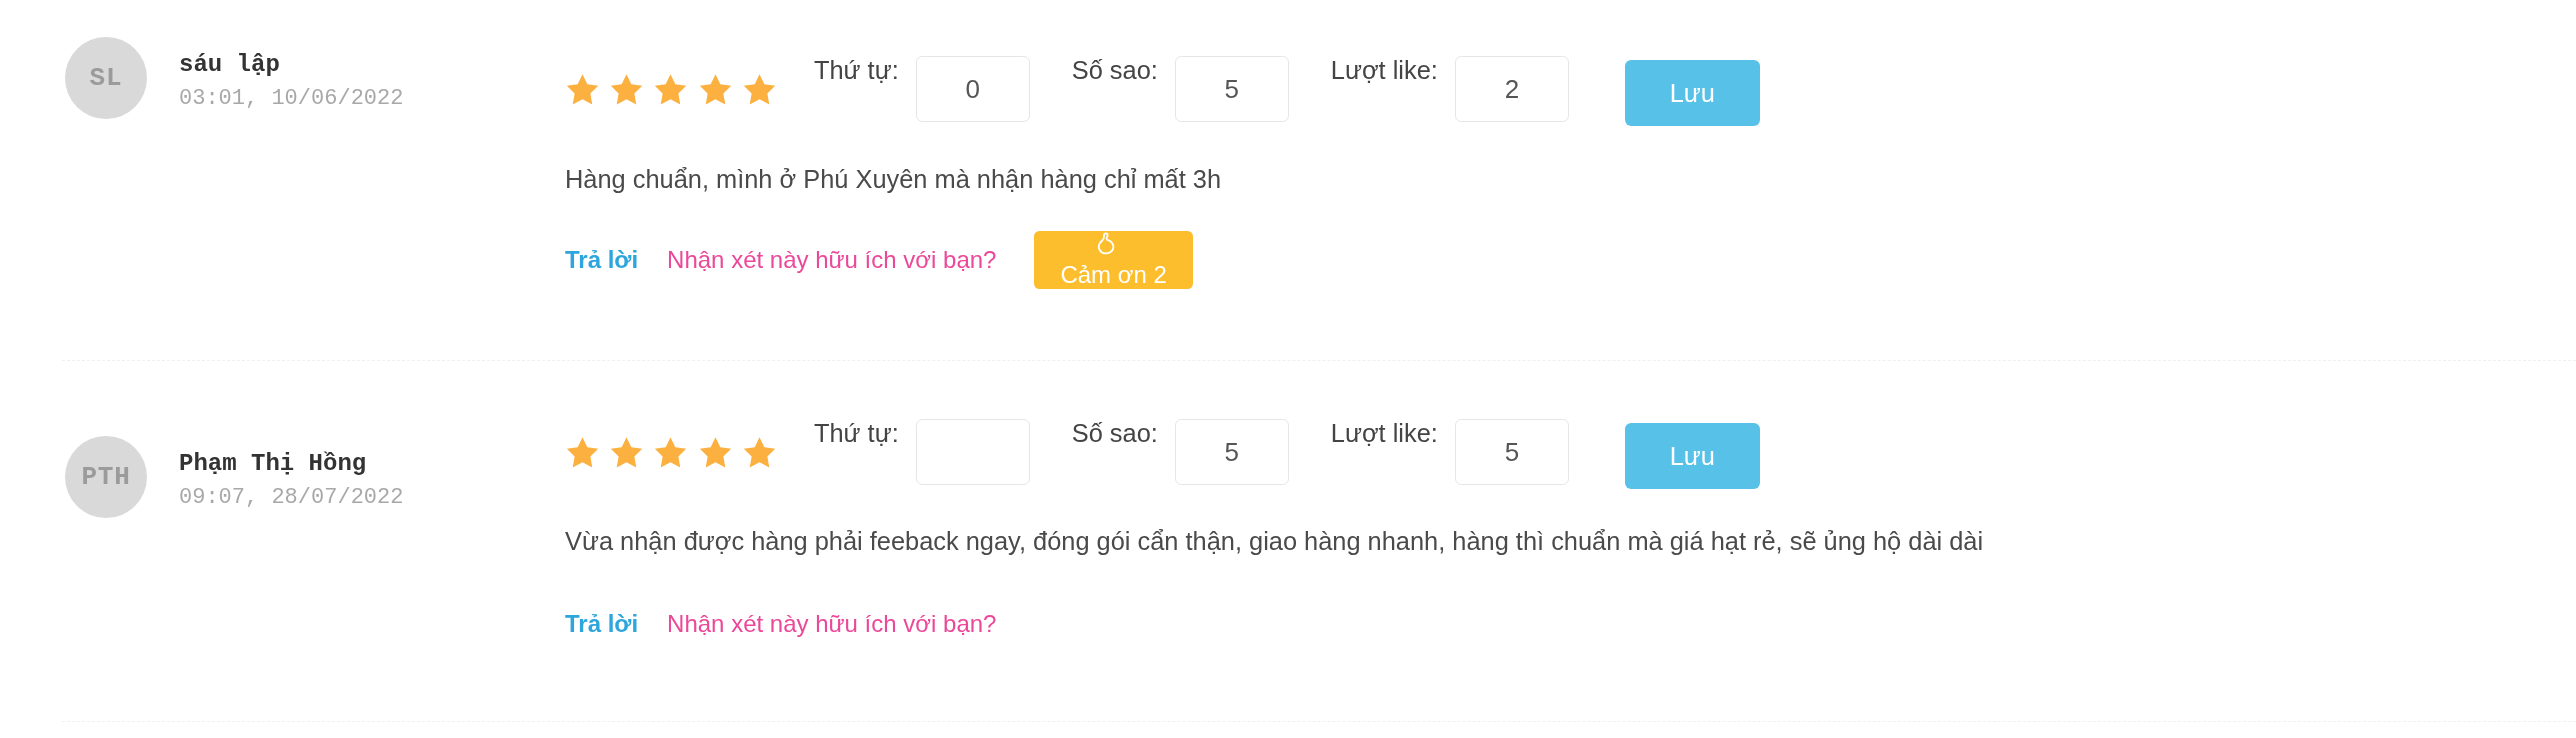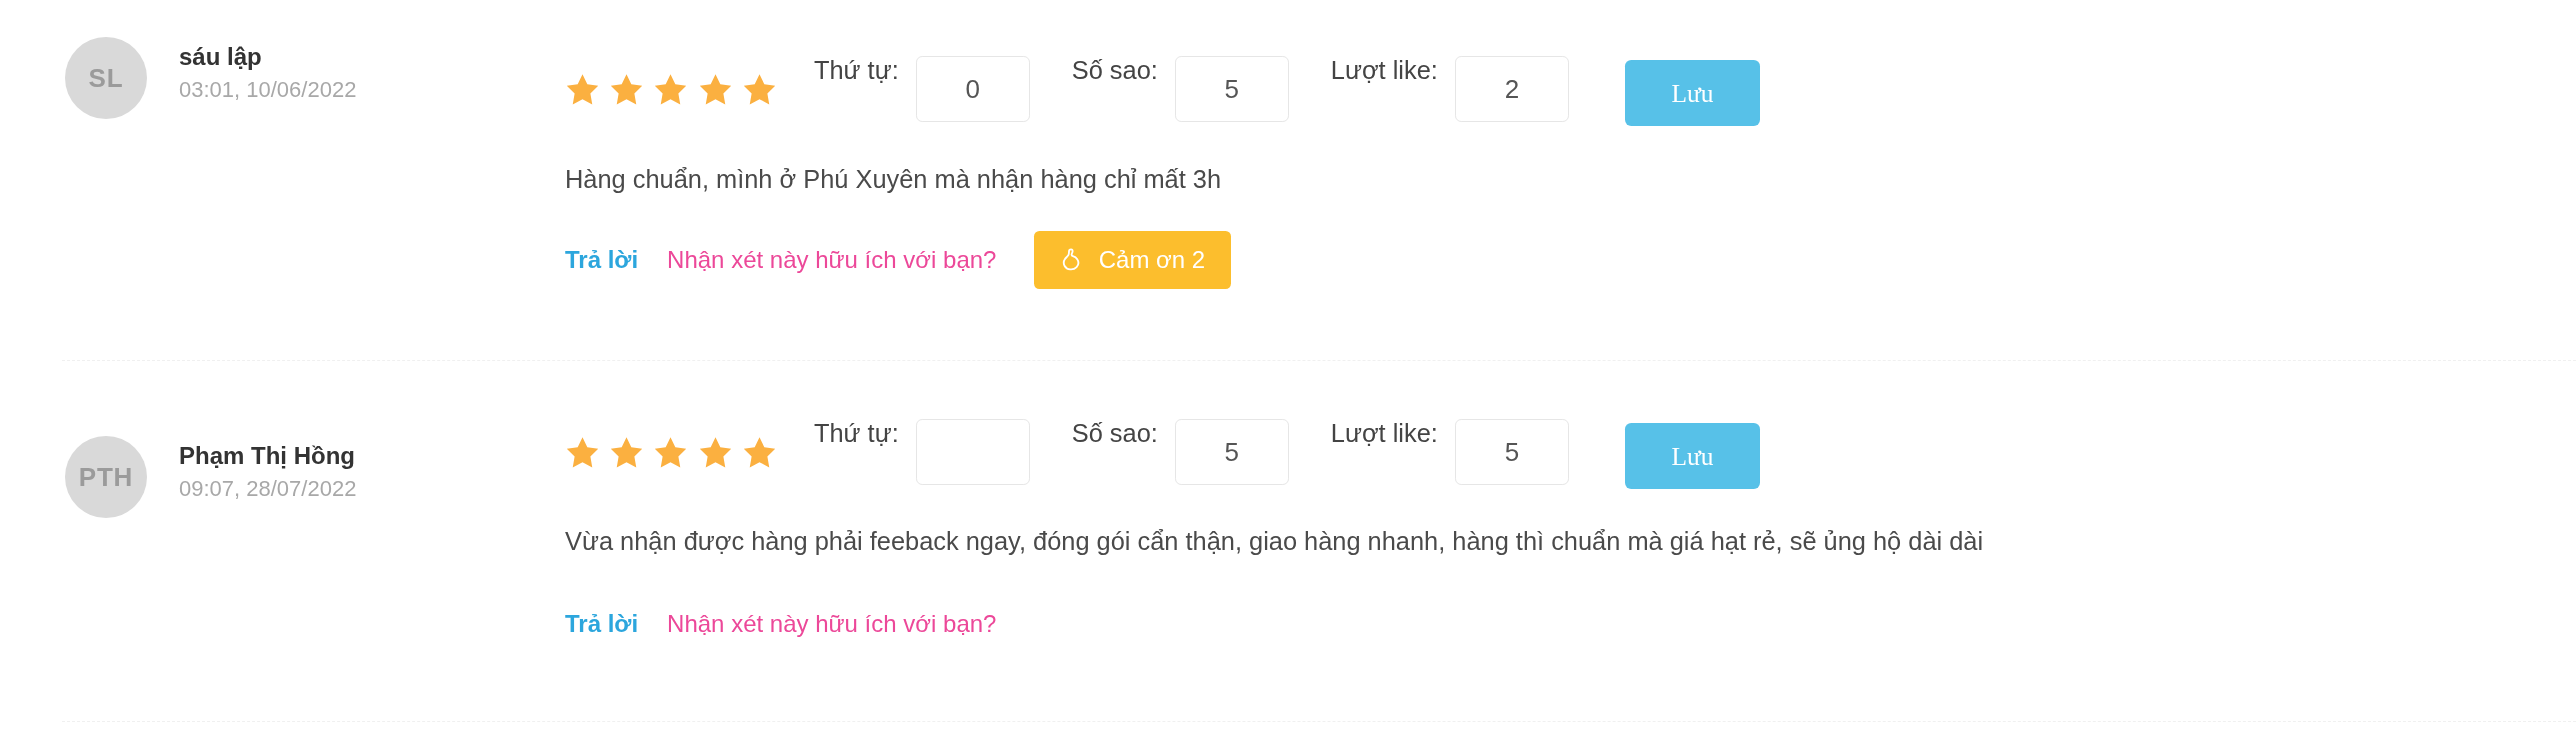--- a/index.html
+++ b/index.html
@@ -60,21 +60,22 @@
   .divider-1 { top: 360px; }
   .divider-2 { top: 721px; }
 
   
   .author-col {
     position: absolute;
     left: 65px;
     top: 37px;
     width: 431px;
     display: flex;
-    align-items: flex-start;
+    align-items: center;
+    font-family: Liberation Mono, monospace;
   }
   .review-2 .author-col { top: 38px; margin-top: 36px; }
 
   .avatar {
     width: 82px;
     height: 82px;
     border-radius: 50%;
     background: #d9d9d9;
     color: #9b9b9b;
     font-size: 26px;
@@ -163,21 +164,21 @@
   }
 
   .save-btn {
     margin-left: 14px;
     width: 135px;
     height: 66px;
     border: none;
     border-radius: 6.2px;
     background: #57c1e8;
     color: #ffffff;
-    font-family: Liberation Serif, serif;
+    font-family: Liberation Sans, sans-serif;
     font-size: 25.4px;
     cursor: pointer;
     padding: 0;
     margin-top: 8px;
   }
 
   .review-text {
     position: absolute;
     left: 0;
     top: 165px;
@@ -221,20 +222,21 @@
     height: 58px;
     padding: 0 26px;
     border: none;
     border-radius: 5.4px;
     background: #fcbe2d;
     color: #ffffff;
     font-family: "Liberation Sans", sans-serif;
     font-size: 24px;
     cursor: pointer;
     white-space: nowrap;
+    flex-direction: column;
   }
   .thumb-icon {
     width: 26px;
     height: 26px;
     margin-right: 12.3px;
     display: inline-block;
     flex: 0 0 auto;
   }
   .thumb-icon svg { display: block; width: 26px; height: 26px; }
 </style>

